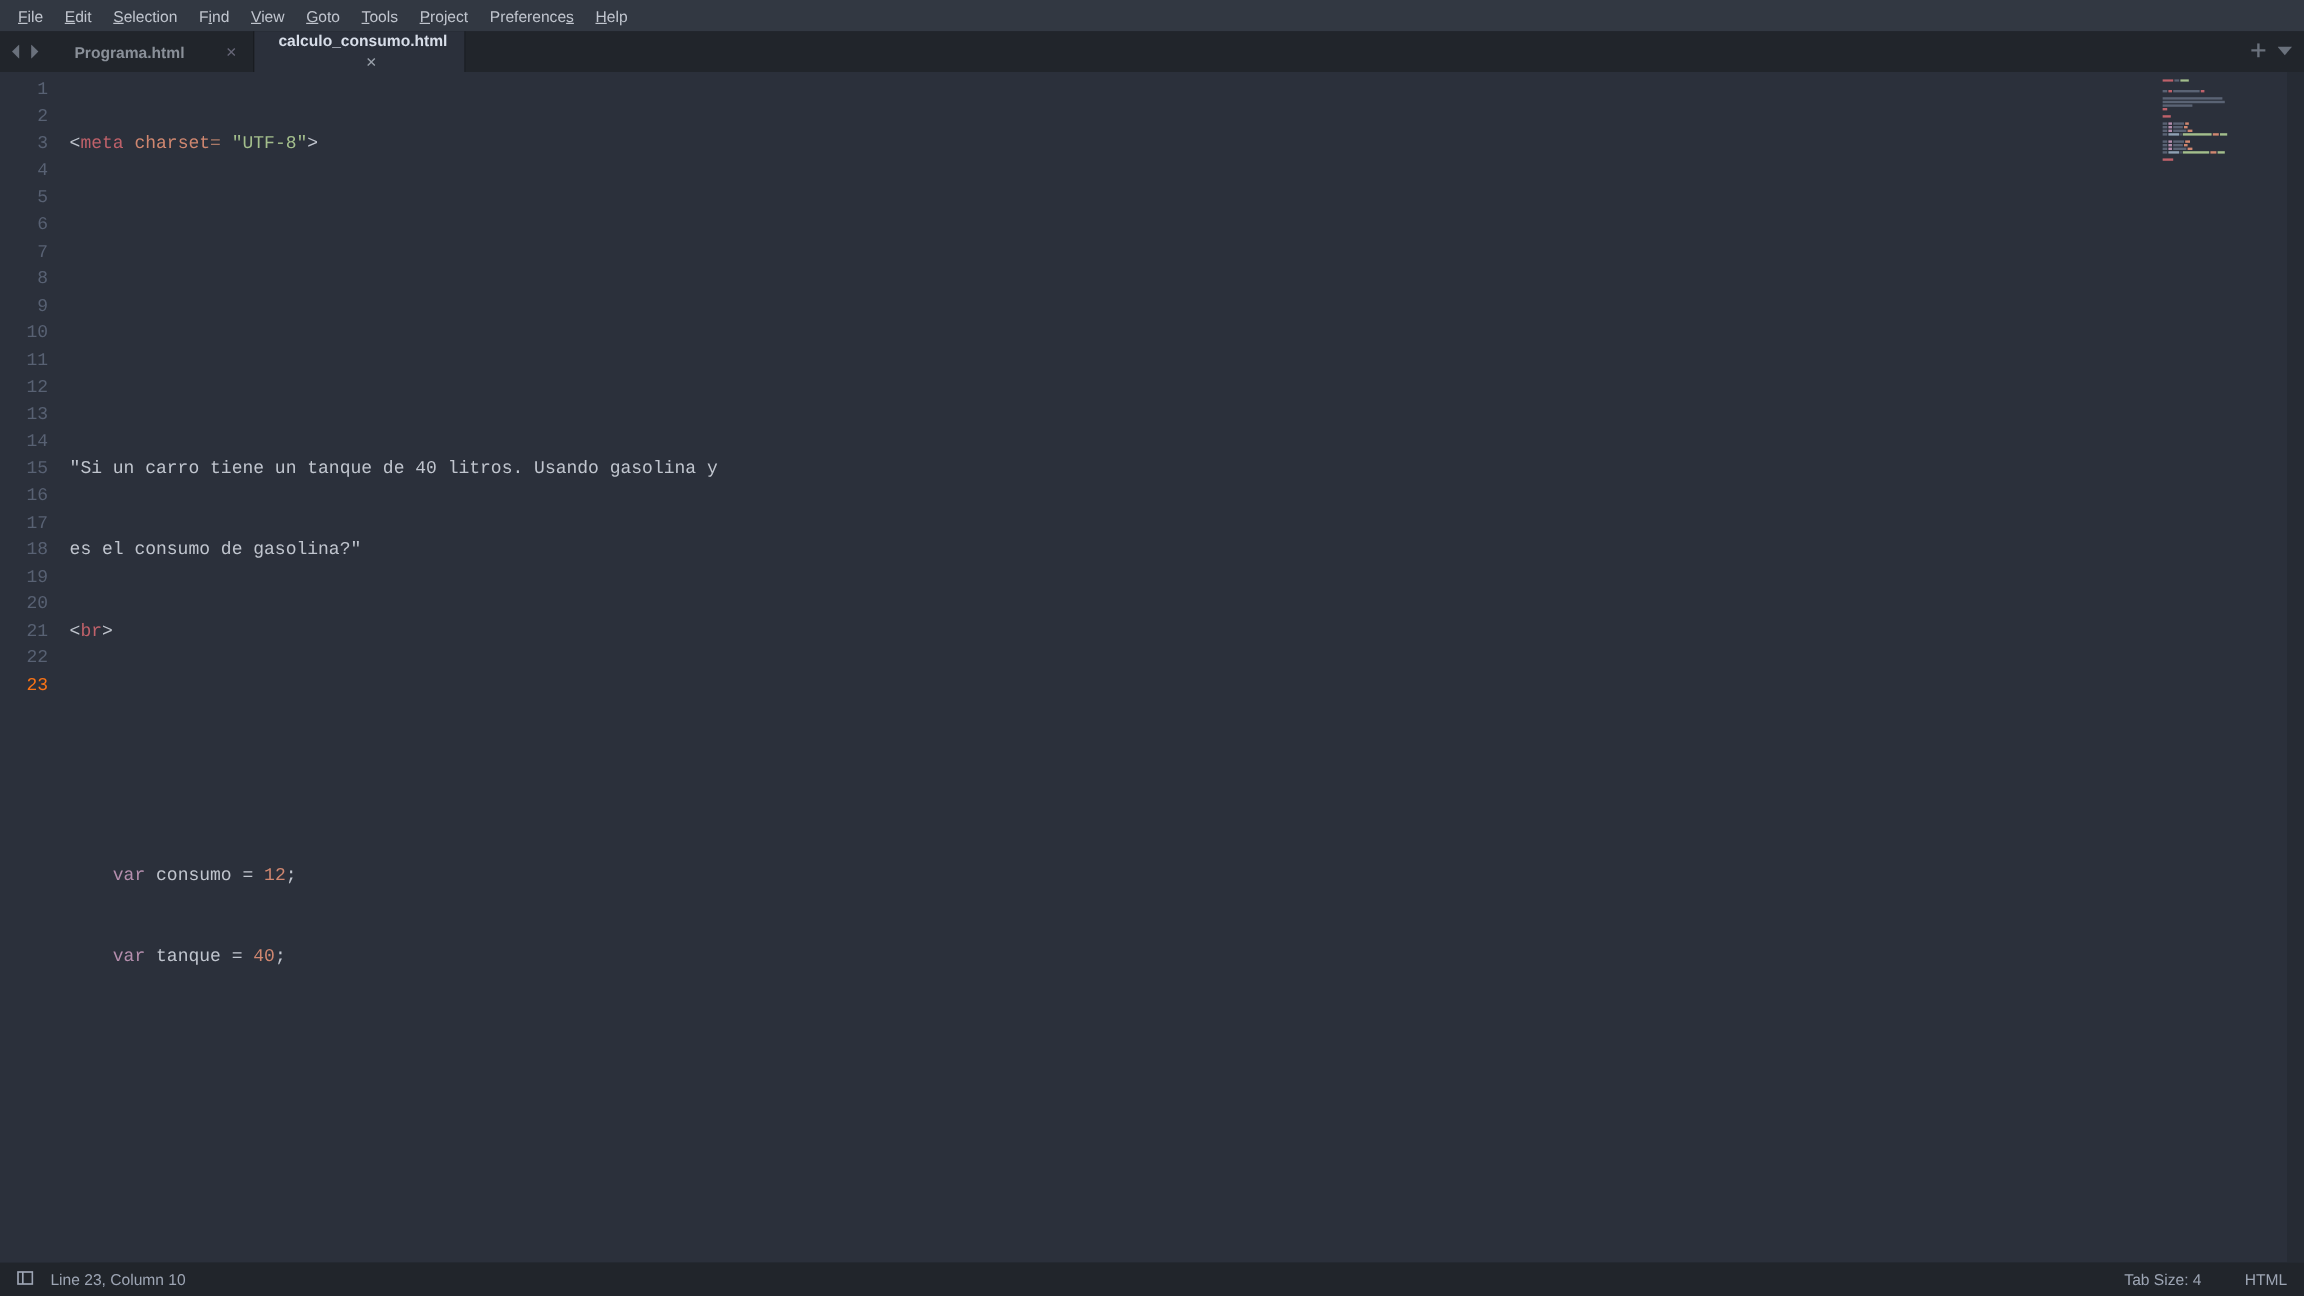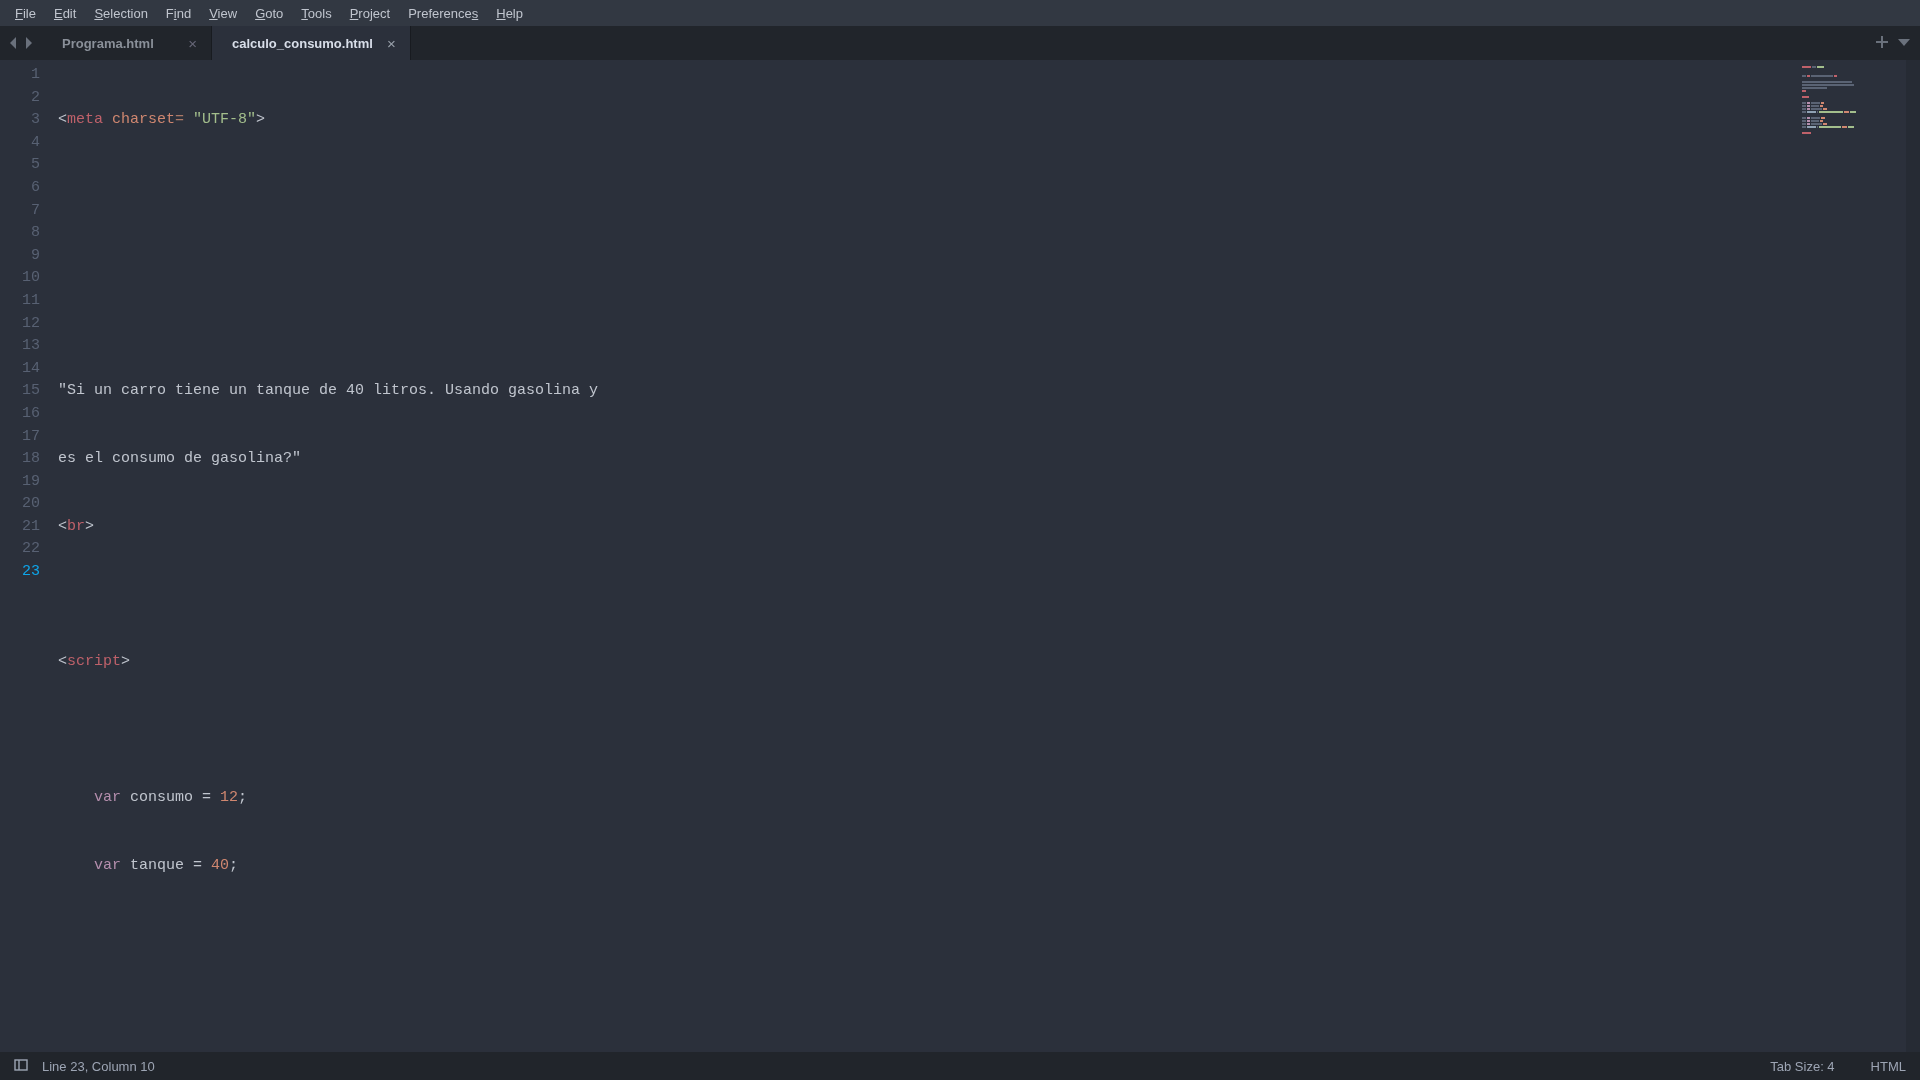--- a/index.html
+++ b/index.html
@@ -8,31 +8,31 @@
 
 #menubar { height:26px; background:#323842; display:flex; align-items:center; padding:0 6px; font-family:Liberation Sans, sans-serif; font-size:13px; color:#c0c5ce; }
 #menubar .menu-item { padding:4px 9px; cursor:default; }
 .mnemonic { text-decoration:underline; }
 
 
 #tabbar { height:34px; background:#21252b; display:flex; align-items:stretch; font-family:"Segoe UI",Arial,sans-serif; font-size:13px; position:relative; }
 .nav-arrows { display:flex; align-items:center; padding:0 8px; color:#6a717c; gap:6px; }
 .nav-arrows svg { width:10px; height:12px; fill:#6a717c; }
 .tab { display:flex; align-items:center; padding:0 14px 0 20px; min-width:170px; color:#8a9099; position:relative; cursor:default; border-right:1px solid #181b20; }
-.tab.active { background:#2b303b; color:#d8dee9; }
+.tab.active { background:#2b303b; color:#d8dee9;flex-direction:column; }
 .tab .label { flex:1;font-weight:bold; }
 .tab .close { margin-left:14px; color:#667; font-size:15px; line-height:1; }
 .tab.active .close { color:#99a0aa; }
 .tabbar-right { margin-left:auto; display:flex; align-items:center; padding:0 10px; gap:10px; color:#6a717c; }
 .tabbar-right svg { width:12px; height:12px; fill:#6a717c; }
 
 
 #editor-wrap { position:relative; height:calc(1080px - 26px - 34px - 28px); display:flex; }
 #gutter { width:50px; background:#2b303b; text-align:right; padding:4px 10px 0 0; font-size:15px; line-height:22.6px; color:#586173; user-select:none; }
-#gutter .ln.current { color:#0ea5e9; }
+#gutter .ln.current { color:#f97316; }
 #code { flex:1; position:relative; font-size:15px; line-height:22.6px; padding:4px 0 0 8px; white-space:pre; overflow:hidden; }
 .line { height:22.6px; position:relative; }
 
 
 .p  { color:#c0c5ce; }         
 .tag{ color:#bf616a; }         
 .kw { color:#b48ead; }         
 .nm { color:#c0c5ce; }         
 .op { color:#ab7967; }         
 .str{ color:#a3be8c; }         
@@ -126,21 +126,20 @@
     </div>
   <div id="code">
     <div class="line"><span class="p">&lt;</span><span class="tag">meta</span><span class="p"> </span><span class="attr">charset</span><span class="op">=</span><span class="p"> </span><span class="str">"UTF-8"</span><span class="p">&gt;</span></div>
     <div class="line"></div>
     <div class="line"></div>
     <div class="line"></div>
     <div class="line"><span class="plain">"Si un carro tiene un tanque de 40 litros. Usando gasolina y</span></div>
     <div class="line"><span class="plain">es el consumo de gasolina?"</span></div>
     <div class="line"><span class="p">&lt;</span><span class="tag">br</span><span class="p">&gt;</span></div>
     <div class="line"></div>
-    <div class="line"><span class="p">&lt;</span><span class="tag">script</span><span class="p">&gt;</span></div>
     <div class="line"></div>
     <div class="line"><span class="p">    </span><span class="kw">var</span><span> </span><span class="nm">consumo </span><span class="p">=</span><span> </span><span class="num">12</span><span class="p">;</span></div>
     <div class="line"><span class="p">    </span><span class="kw">var</span><span> </span><span class="nm">tanque </span><span class="p">=</span><span> </span><span class="num">40</span><span class="p">;</span></div>
     
     
     
     
     
     
     

